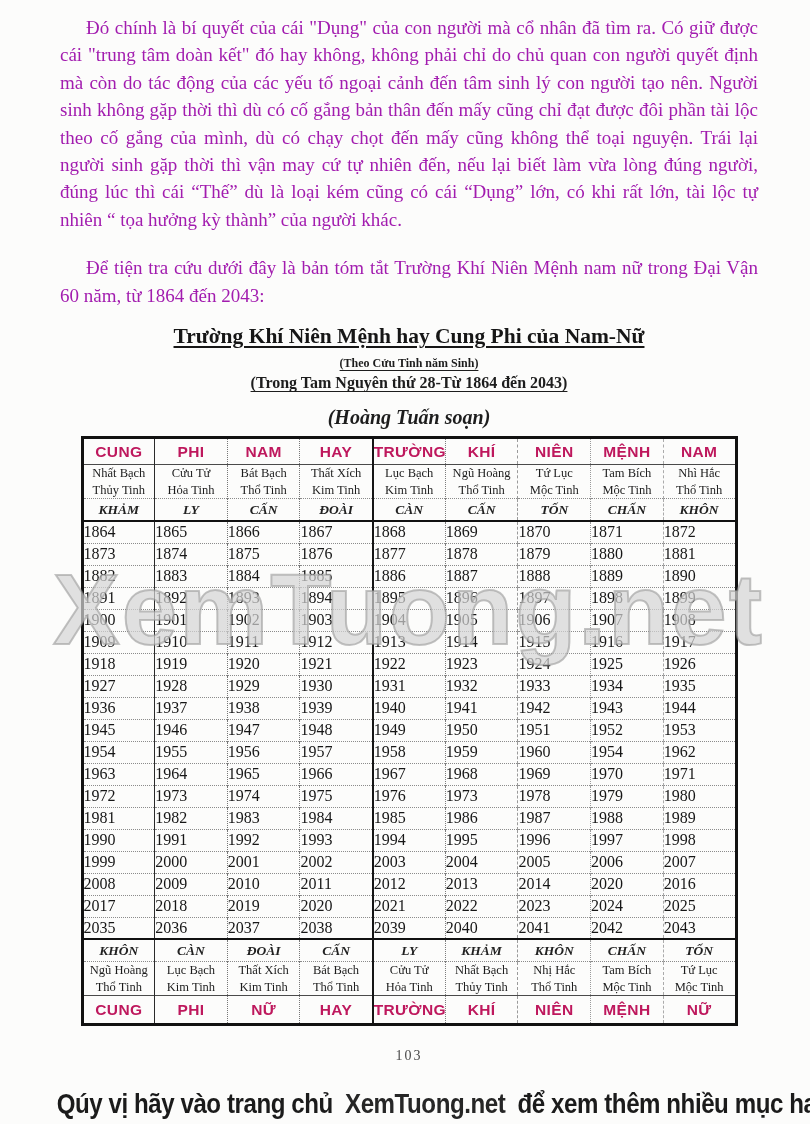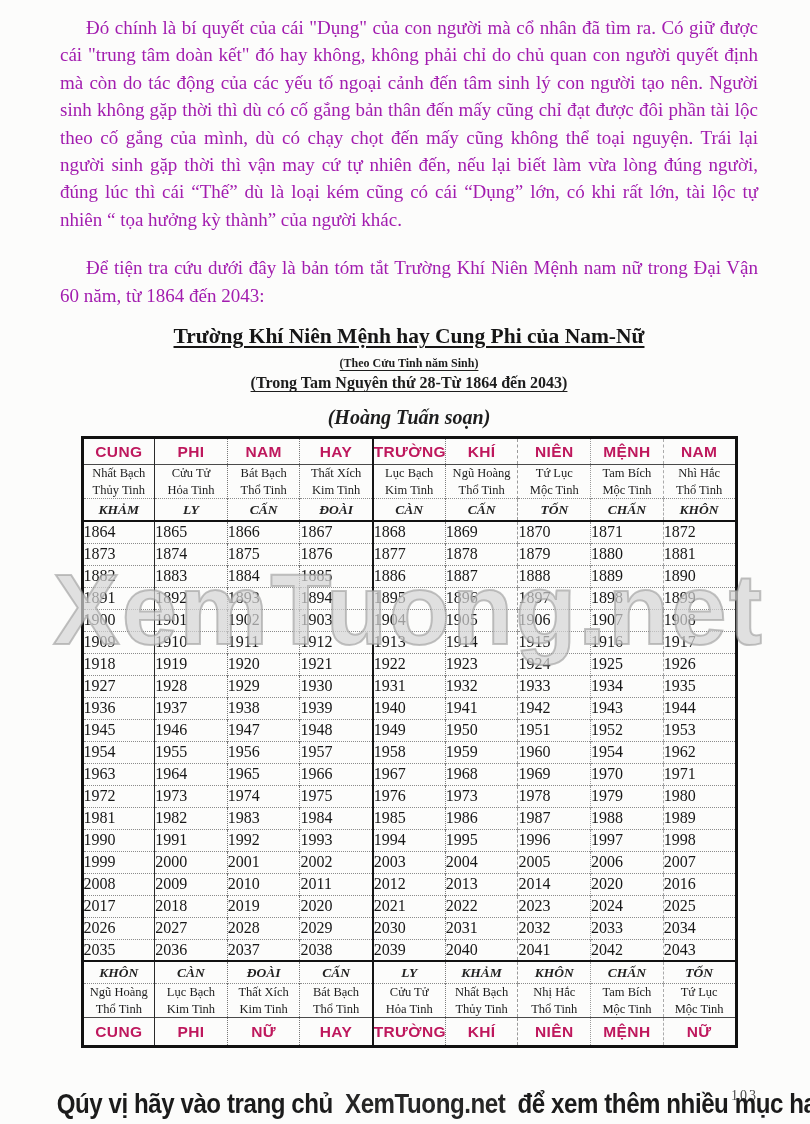--- a/index.html
+++ b/index.html
@@ -59,21 +59,21 @@
   th.lbl {
     height:25px; font-family:"Liberation Sans", sans-serif; font-weight:bold;
     font-size:15.5px; letter-spacing:0.4px; color:#be185d; text-align:center;
   }
   td.star { text-align:center; font-weight:normal; font-size:12.5px; line-height:16.5px; padding:2px 0; color:#1c1c1c; }
   td.tri  { height:21px; text-align:center; font-weight:bold; font-style:italic; font-size:13.5px; color:#222;margin-left:44px; }
   td.yr   { font-size:16px; text-align:left; padding-left:8px; color:#161616; }
   tfoot th.lbl { height:27px; }
 
   .pageno {
-    margin-top:40px; text-align:right; font-size:14px; letter-spacing:2px; color:#4a4a4a;
+    margin-top:22px; text-align:center; font-size:14px; letter-spacing:2px; color:#4a4a4a;
   }
   .site-footer {
     position:absolute; left:0; bottom:0; width:810px; text-align:center;
     font-family:"Liberation Sans", sans-serif; font-weight:bold;
     font-size:28px; letter-spacing:-0.5px; white-space:nowrap;
     transform:scaleX(0.86); transform-origin:50% 50%;
     color:#1b1b1b; padding-bottom:4px;
   }
   .site-footer .brand { margin:0 7px; color:#262626; }
 </style>
@@ -323,31 +323,20 @@
               <td class="yr s1">2018</td>
               <td class="yr s2">2019</td>
               <td class="yr s3">2020</td>
               <td class="yr s4">2021</td>
               <td class="yr s5">2022</td>
               <td class="yr s6">2023</td>
               <td class="yr s7">2024</td>
               <td class="yr s8">2025</td>
             </tr>
             <tr class="yearrow">
-              <td class="yr">2026</td>
-              <td class="yr s1">2027</td>
-              <td class="yr s2">2028</td>
-              <td class="yr s3">2029</td>
-              <td class="yr s4">2030</td>
-              <td class="yr s5">2031</td>
-              <td class="yr s6">2032</td>
-              <td class="yr s7">2033</td>
-              <td class="yr s8">2034</td>
-            </tr>
-            <tr class="yearrow">
               <td class="yr">2035</td>
               <td class="yr s1">2036</td>
               <td class="yr s2">2037</td>
               <td class="yr s3">2038</td>
               <td class="yr s4">2039</td>
               <td class="yr s5">2040</td>
               <td class="yr s6">2041</td>
               <td class="yr s7">2042</td>
               <td class="yr s8">2043</td>
             </tr>

